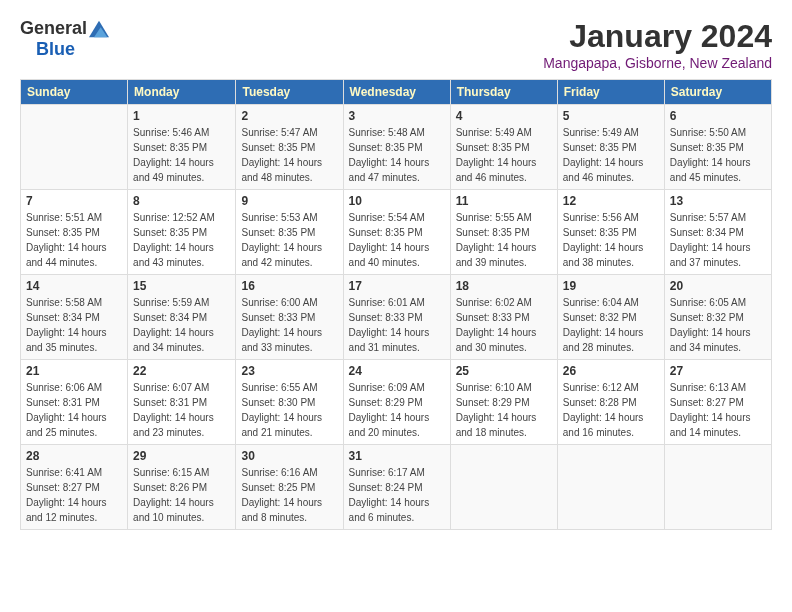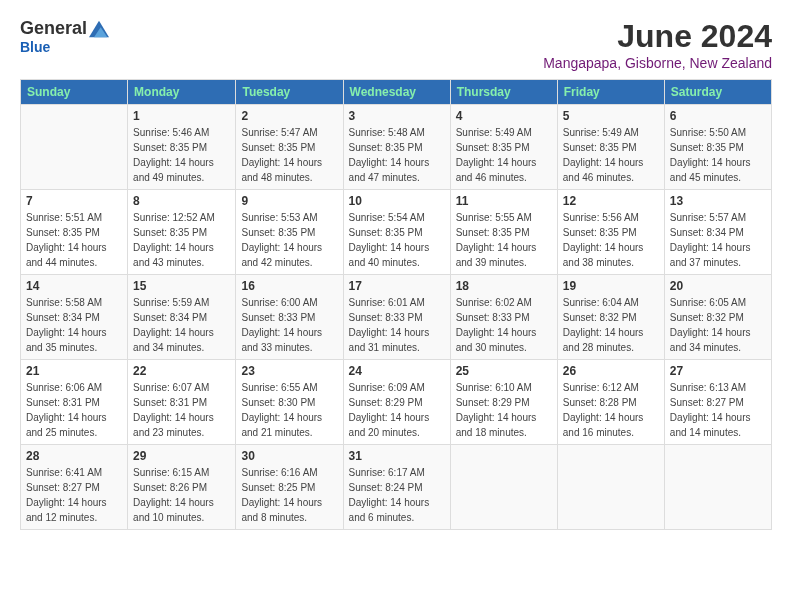--- a/index.html
+++ b/index.html
@@ -28,23 +28,24 @@
     .logo-text {
       display: flex;
       align-items: center;
     }
     .logo-general {
       font-size: 18px;
       font-weight: bold;
       color: #333;
     }
     .logo-blue {
-      font-size: 14px;
+      font-size: 18px;
       font-weight: bold;
       color: #1a5fb4;
+      margin-left: 16px;
     }
     .logo-icon {
       width: 20px;
       height: 20px;
       margin-left: 2px;
     }
     .title-block {
       text-align: right;
     }
     .month-title {
@@ -56,21 +57,21 @@
       font-size: 14px;
       color: #701a75;
     }
     table {
       width: 100%;
       border-collapse: collapse;
       font-size: 10.5px;
     }
     thead tr th {
       background-color: #2e6db4;
-      color: #86efac;
+      color: #fef9c3;
       text-align: left;
       padding: 5px 6px;
       font-size: 12px;
       font-weight: bold;
       border: 1px solid #ddd;
     }
     tbody tr td {
       border: 1px solid #ddd;
       vertical-align: top;
       padding: 4px 5px;
@@ -107,21 +108,21 @@
       <div class="logo-text">
         <span class="logo-general">General</span>
         <svg class="logo-icon" viewBox="0 0 24 20" xmlns="http://www.w3.org/2000/svg">
           <polygon points="0,20 12,0 24,20" fill="#2e6db4"></polygon>
           <polygon points="6,20 14,8 22,20" fill="#5ba3dc"></polygon>
         </svg>
       </div>
       <span class="logo-blue">Blue</span>
     </div>
     <div class="title-block">
-      <div class="month-title">June 2024</div>
+      <div class="month-title">January 2024</div>
       <div class="location">Mangapapa, Gisborne, New Zealand</div>
     </div>
   </div>
 
   <table>
     <thead>
       <tr>
         <th>Sunday</th>
         <th>Monday</th>
         <th>Tuesday</th>

